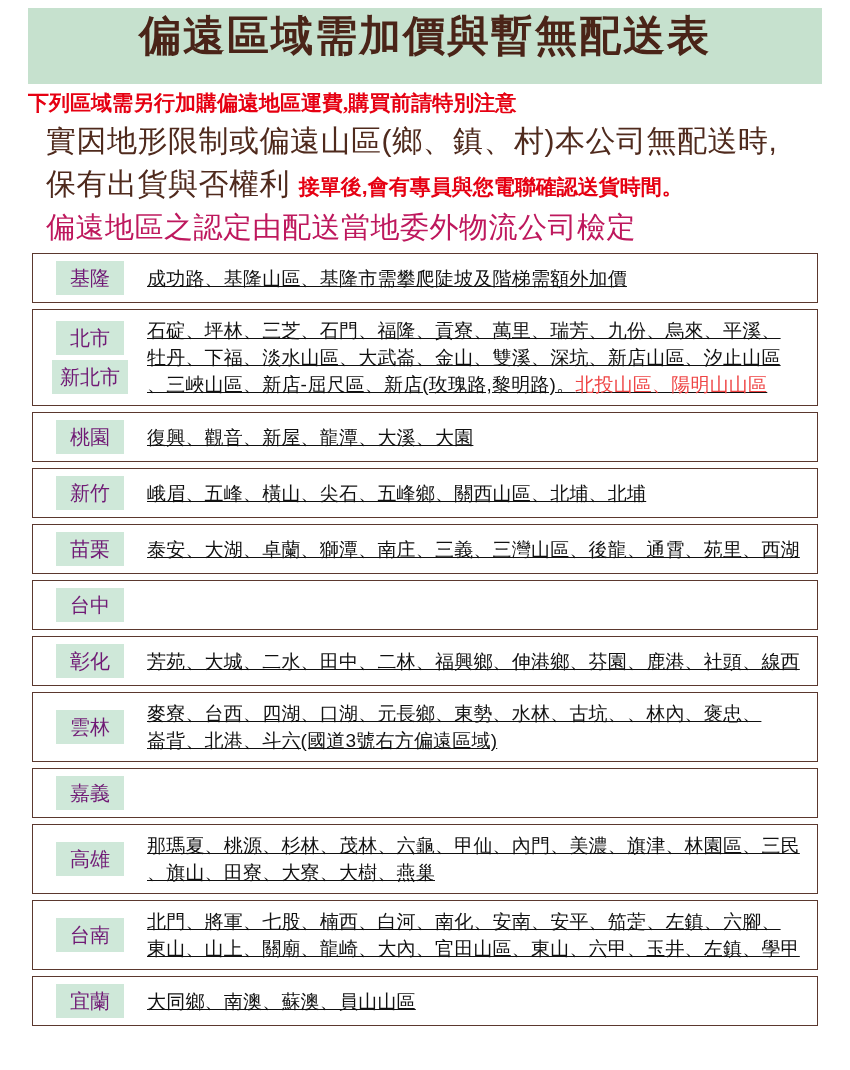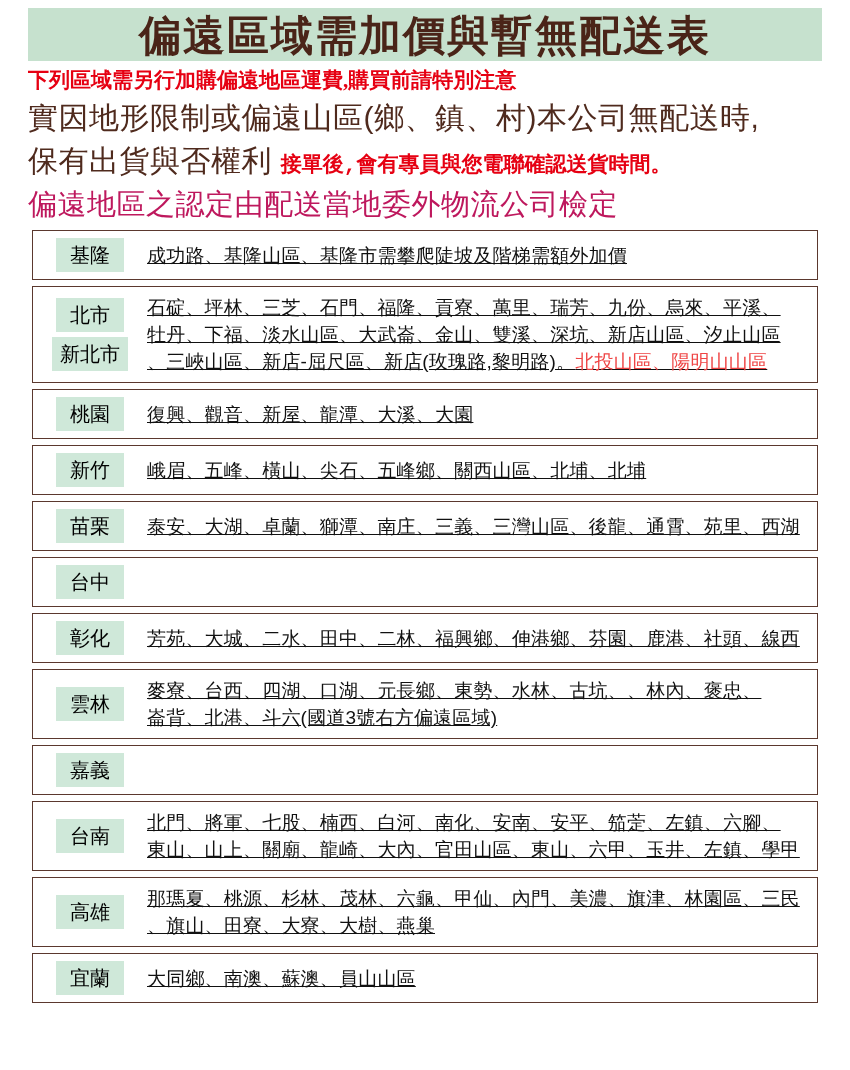--- a/index.html
+++ b/index.html
@@ -9,50 +9,50 @@
     background: #ffffff;
     font-family: "Liberation Sans", "DejaVu Sans", sans-serif;
     overflow: hidden;
   }
   .page { width: 850px; height: 1070px; position: relative; }
 
   .title-band {
     margin: 8px 28px 6px 28px;
     background: #c6e1ce;
     text-align: center;
-    padding: 4px 0 1px 0;
+    padding: 4px 0 24px 0;
   }
   .title-band .title {
     font-size: 42px;
     line-height: 1.15;
     font-weight: 700;
     color: #4a2418;
     letter-spacing: 2px;
   }
 
   .notice {
     margin: 2px 12px 2px 28px;
     color: #e60012;
     font-family: "Liberation Serif", "DejaVu Serif", serif;
     font-weight: 700;
     font-size: 21px;
     line-height: 1.25;
   }
 
   .para {
-    margin: 4px 0 0 28px;
+    margin: 4px 0 0 46px;
     color: #4f2a1d;
     font-size: 30px;
     line-height: 1.32;
     font-weight: 500;
     letter-spacing: 0.5px;
   }
   .para .phone-note {
     color: #e60012;
-    font-family: Liberation Mono, monospace;
+    font-family: Liberation Sans, sans-serif;
     font-weight: 700;
     font-size: 21px;
     letter-spacing: 0;
   }
   .para.blue {
     color: #be185d;
     font-size: 29px;
     margin-bottom: 7px;
   }
 
@@ -71,21 +71,21 @@
     width: 90px;
     display: flex;
     flex-direction: column;
     gap: 5px;
     align-items: center;
     margin-right: 12px;
   }
   .label-box {
     background: #cfe8d9;
     font-size: 20px;
-    color: #000000;
+    color: #701a75;
     padding: 6px 8px;
     min-width: 52px;
     text-align: center;
     line-height: 1.1;
   }
   .row-text {
     font-size: 19px;
     line-height: 27px;
     color: #111111;
     white-space: pre-wrap;
@@ -163,31 +163,31 @@
         <div class="row-text"><span>麥寮、台西、四湖、口湖、元長鄉、東勢、水林、古坑、、林內、褒忠、
 崙背、北港、斗六(國道3號右方偏遠區域)</span></div>
       </div>
       <div class="row">
         <div class="labels">
           <div class="label-box">嘉義</div>
         </div>
       </div>
       <div class="row">
         <div class="labels">
+          <div class="label-box">高雄</div>
+        </div>
+        <div class="row-text"><span>那瑪夏、桃源、杉林、茂林、六龜、甲仙、內門、美濃、旗津、林園區、三民
+、旗山、田寮、大寮、大樹、燕巢</span></div>
+      </div>
+      <div class="row">
+        <div class="labels">
           <div class="label-box">台南</div>
         </div>
         <div class="row-text"><span>北門、將軍、七股、楠西、白河、南化、安南、安平、笳萣、左鎮、六腳、
 東山、山上、關廟、龍崎、大內、官田山區、東山、六甲、玉井、左鎮、學甲</span></div>
-      </div>
-      <div class="row">
-        <div class="labels">
-          <div class="label-box">高雄</div>
-        </div>
-        <div class="row-text"><span>那瑪夏、桃源、杉林、茂林、六龜、甲仙、內門、美濃、旗津、林園區、三民
-、旗山、田寮、大寮、大樹、燕巢</span></div>
       </div>
       <div class="row">
         <div class="labels">
           <div class="label-box">宜蘭</div>
         </div>
         <div class="row-text"><span>大同鄉、南澳、蘇澳、員山山區</span></div>
       </div>
     </div>
 
 </div>

